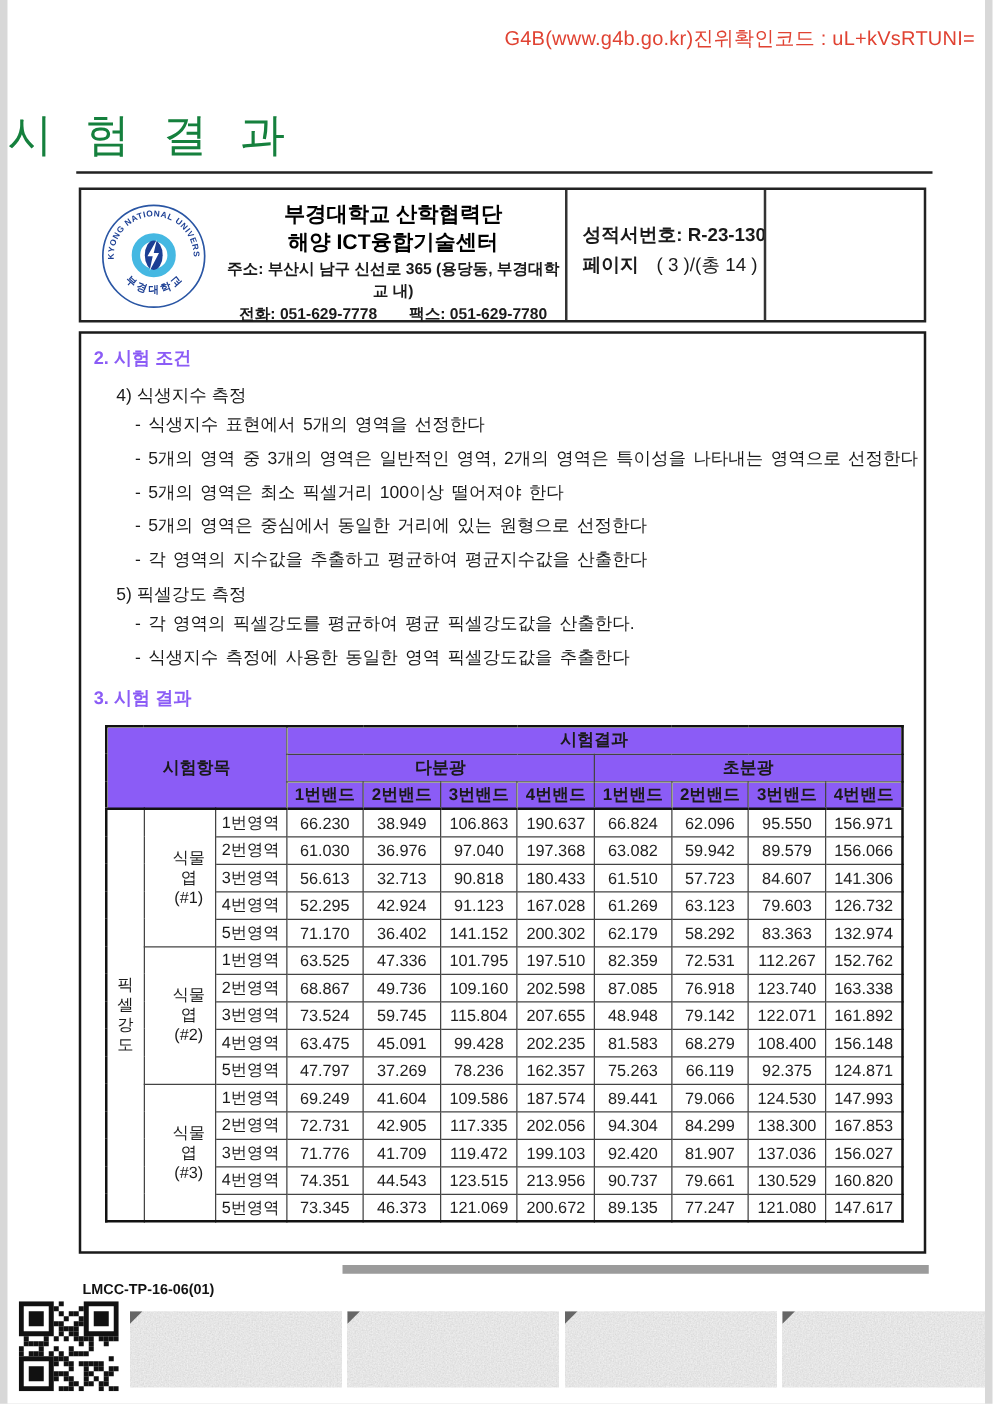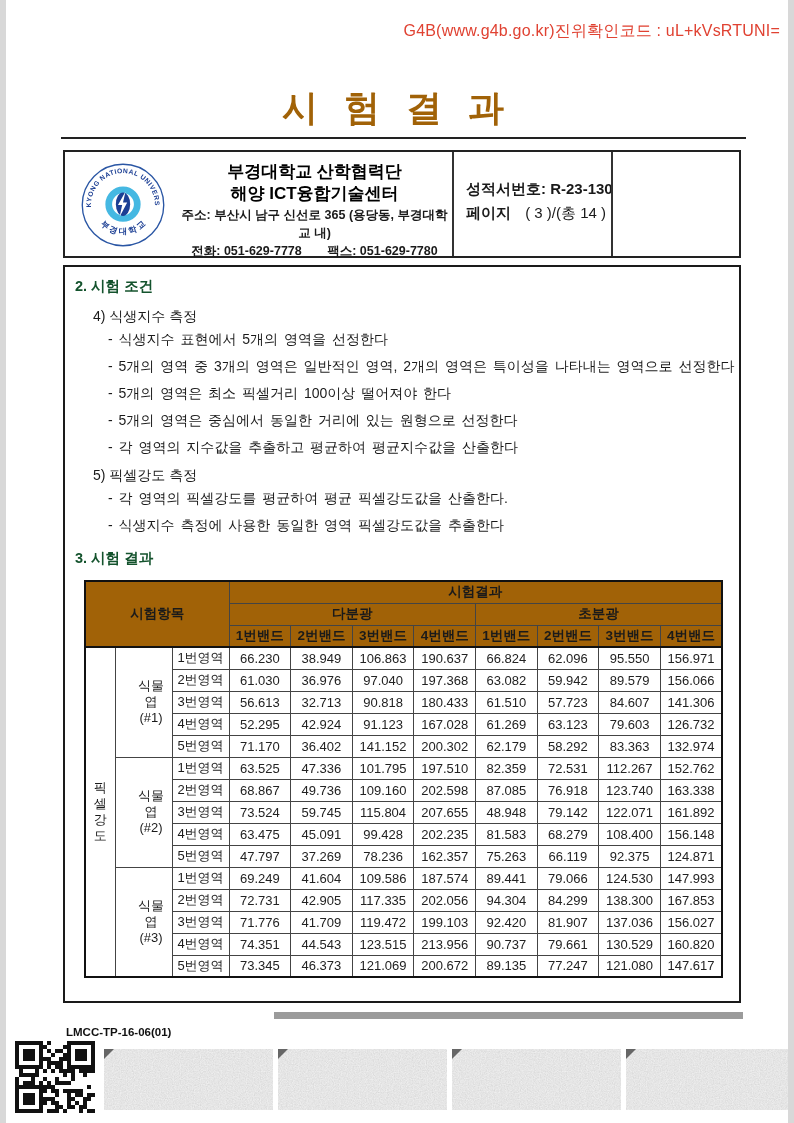--- a/index.html
+++ b/index.html
@@ -1,22 +1,22 @@
 <!DOCTYPE html>
 <html><head>
 <meta charset="utf-8">
 <style>
   * { margin:0; padding:0; box-sizing:border-box; }
   body { background:#d8d8d8; font-family:"Liberation Sans", sans-serif; }
   .page { position:relative; width:782px; height:1123px; margin:0 auto; background:#ffffff; overflow:hidden; color:#1a1a1a; }
 
   .g4b { position:absolute; top:21px; right:8px; font-size:16px; color:#e04232; letter-spacing:0.2px; }
 
-  .title { position:absolute; top:84px; left:0; width:100%; text-align:center;
-           font-size:36px; font-weight:bold; letter-spacing:8px; color:#a16207; }
+  .title { position:absolute; top:84px; left:0; width:100%; text-align:left;
+           font-size:36px; font-weight:normal; letter-spacing:8px; color:#15803d; }
   .title-rule { position:absolute; top:137px; left:55px; width:685px; height:2px; background:#222; }
 
   .header-box { position:absolute; top:150px; left:57px; width:678px; height:108px;
                 border:2px solid #222; display:flex; }
   .hcell-org { width:387px; position:relative; }
   .hcell-report { width:159px; border-left:2px solid #333; padding:25px 0 0 12px; }
   .hcell-empty { flex:1; border-left:2px solid #333; }
 
   .logo-wrap { position:absolute; left:16px; top:11px; width:84px; height:84px; }
   .org-text { margin:9px 0 0 112px;text-align:center; }
@@ -25,32 +25,32 @@
   .org-addr { font-size:12.5px; font-weight:bold; line-height:18px; margin-top:1px; }
   .org-tel { font-size:12.5px; font-weight:bold; line-height:18px; }
   .org-tel .fax-part { margin-left:22px; }
 
   .report-line1 { font-size:15px; font-weight:bold; line-height:24px; white-space:nowrap; }
   .report-line2 { font-size:15px; line-height:24px; white-space:nowrap; }
   .report-line2 .plabel { font-weight:bold; margin-right:10px; }
 
   .main-box { position:absolute; top:265px; left:57px; width:678px; height:738px;
               border:2px solid #1a1a1a; }
-  .sec-heading { font-weight:bold; font-size:14.5px; margin:10px 0 0 10px; color:#14532d; }
+  .sec-heading { font-weight:bold; font-size:14.5px; margin:10px 0 0 10px; color:#8b5cf6; }
   .sec-heading.s3 { margin-top:10px; }
   .item-title { font-size:14px; margin:12px 0 0 28px; }
   .item-title.i5 { margin-top:6px; }
   .bullets { margin-left:43px; }
   .bullet-line { font-size:14px; line-height:27px; white-space:nowrap; word-spacing:2px; }
 
   table.results { border-collapse:collapse; table-layout:fixed; width:639px; margin:12px 0 0 19px;
                   border:2px solid #111; }
   table.results th, table.results td { border:1px solid #444; height:22px; text-align:center;
                   vertical-align:middle; font-size:13px; overflow:hidden; }
-  table.results thead th { background:#a16207; font-weight:bold; font-size:13.5px; }
+  table.results thead th { background:#8b5cf6; font-weight:bold; font-size:13.5px; }
   table.results thead tr.band-tr th { border-bottom:2px solid #111; }
   th.testitem { border-bottom:2px solid #111 !important; }
   th.rowgroup { font-weight:normal; width:30px; word-break:break-all; line-height:16px; padding:0 2px; }
   th.subgroup { font-weight:normal; line-height:16px;padding-left:15px; }
   th.region { font-weight:normal; }
   td.val { font-weight:normal; color:#222; }
 
   .gray-bar { position:absolute; top:1012px; left:268px; width:469px; height:7px; background:#9b9b9b; }
   .doc-code { position:absolute; top:1026px; left:60px; font-size:11.5px; font-weight:bold; color:#111; }
   .qr-wrap { position:absolute; top:1041px; left:9px; width:80px; height:72px; }

